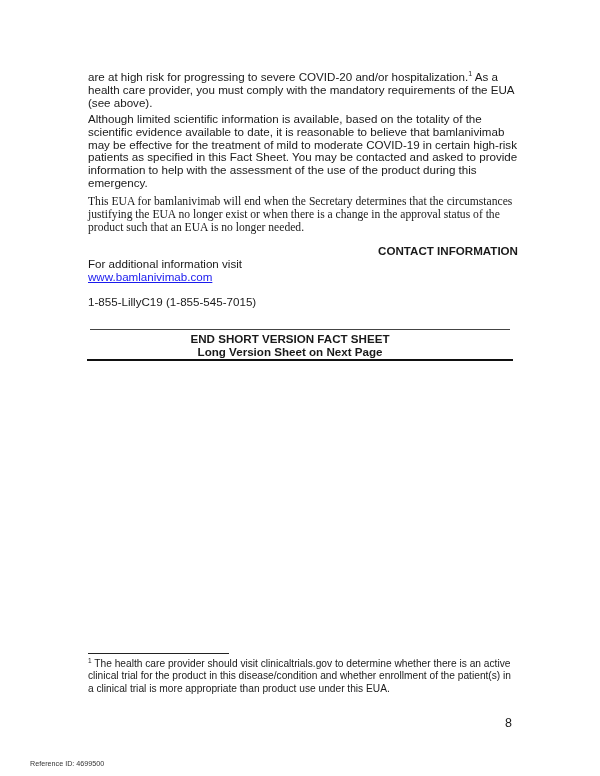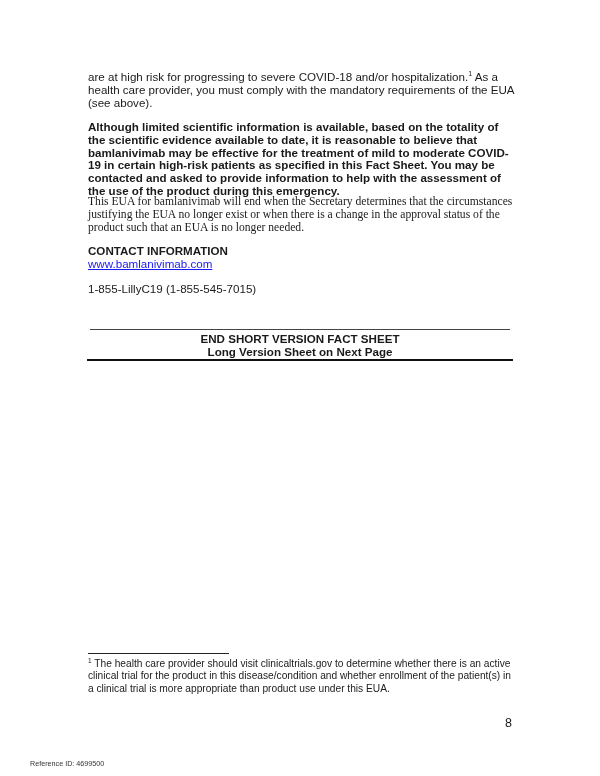--- a/index.html
+++ b/index.html
@@ -1,50 +1,51 @@
 <!DOCTYPE html>
 <html><head>
   <meta charset="utf-8">
   <style>
     html, body { margin: 0; padding: 0; background: #ffffff; }
     body { width: 600px; height: 776px; position: relative; overflow: hidden;
            font-family: "Liberation Sans", sans-serif; color: #1a1a1a; }
     .page { position: absolute; left: 0; top: 0; width: 600px; height: 776px; }
     .p { position: absolute; left: 88px; width: 430px; font-size: 11.6px; line-height: 12.8px; margin: 0; }
     .p1 { top: 71px; }
-    .p2 { top: 121px; font-weight: bold; }
+    .p2 { top: 113px; }
     .p3 { top: 196px; font-family: Liberation Serif, serif; }
     .contact { position: absolute; left: 88px; top: 245px; font-size: 11.6px; line-height: 12.8px; width: 430px; }
-    .contact .h { font-weight: bold; }
+    .contact .h { font-weight: bold; text-align: right; }
     .contact a { color: #1a1aee; text-decoration: underline; }
     .spacer { height: 12.8px; }
     sup { font-size: 7px; line-height: 0; vertical-align: super; }
     .rule-top { position: absolute; left: 90px; top: 329px; width: 420px; height: 1px; background: #444; }
-    .end-block { position: absolute; left: 90px; top: 333px; width: 420px; text-align: center;
+    .end-block { position: absolute; left: 80px; top: 333px; width: 420px; text-align: center;
                  font-weight: bold; font-size: 11.6px; line-height: 12.8px; }
     .rule-bottom { position: absolute; left: 87px; top: 359px; width: 426px; height: 2px; background: #111; }
     .fn-rule { position: absolute; left: 88px; top: 653px; width: 141px; height: 1px; background: #222; }
     .footnote { position: absolute; left: 88px; top: 658px; width: 430px; font-size: 10.2px; line-height: 12.4px; }
     .footnote sup { font-size: 6.5px; }
     .page-num { position: absolute; left: 505px; top: 716px; font-size: 12.5px; }
     .ref-id { position: absolute; left: 9px; top: 759px; font-size: 7.2px; color: #333; padding-left: 21px; }
   </style>
 </head>
 <body>
 
 <div class="page">
 
-  <p class="p p1"><span>are at high risk for progressing to severe COVID-18 and/or hospitalization.</span><sup>1</sup><span> As a health care provider, you must comply with the mandatory requirements of the EUA (see above).</span></p>
+  <p class="p p1"><span>are at high risk for progressing to severe COVID-20 and/or hospitalization.</span><sup>1</sup><span> As a health care provider, you must comply with the mandatory requirements of the EUA (see above).</span></p>
 
   <p class="p p2">Although limited scientific information is available, based on the totality of the scientific evidence available to date, it is reasonable to believe that bamlanivimab may be effective for the treatment of mild to moderate COVID-19 in certain high-risk patients as specified in this Fact Sheet. You may be contacted and asked to provide information to help with the assessment of the use of the product during this emergency.</p>
 
   <p class="p p3">This EUA for bamlanivimab will end when the Secretary determines that the circumstances justifying the EUA no longer exist or when there is a change in the approval status of the product such that an EUA is no longer needed.</p>
 
   <div class="contact">
     <div class="h">CONTACT INFORMATION</div>
+    <div>For additional information visit</div>
     <div><a>www.bamlanivimab.com</a></div>
     <div class="spacer"></div>
     <div>1-855-LillyC19 (1-855-545-7015)</div>
   </div>
 
   <div class="rule-top"></div>
   <div class="end-block">
     <div>END SHORT VERSION FACT SHEET</div>
     <div>Long Version Sheet on Next Page</div>
   </div>

